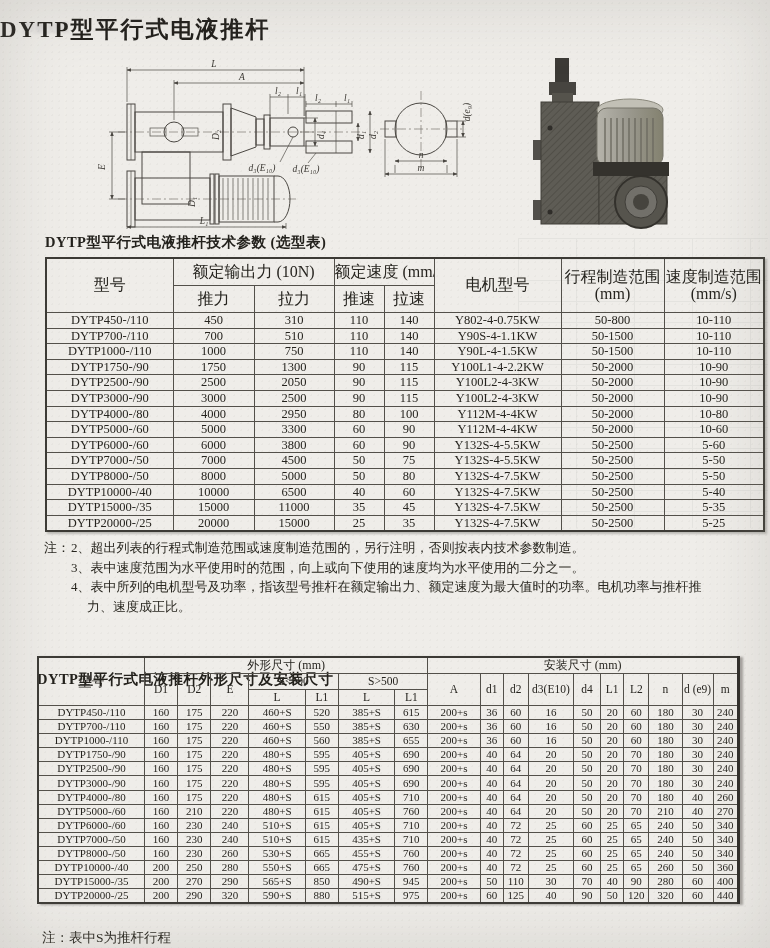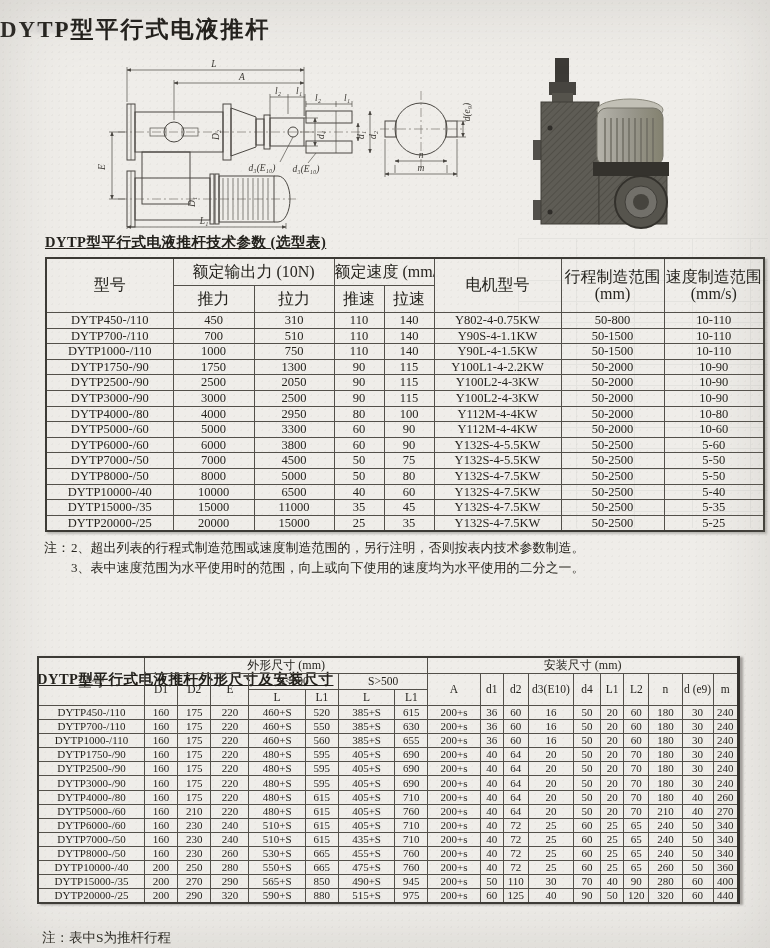--- a/index.html
+++ b/index.html
@@ -9,21 +9,21 @@
     background-image:radial-gradient(rgba(120,118,110,.05) 1px, transparent 1px);
     background-size:7px 7px;
     font-family:"Liberation Serif","DejaVu Serif",serif;
     color:#26241f;
   }
   .vignette{position:absolute;inset:0;box-shadow:inset 0 0 70px rgba(140,136,128,.28);pointer-events:none;z-index:9;}
   .page-title{
     position:absolute;top:14px;left:0;width:100%;
     font-size:23px;font-weight:700;letter-spacing:2px;color:#1f1d19;
   }
-  .section-title{position:absolute;font-size:14.5px;font-weight:700;letter-spacing:.5px;color:#23211c;white-space:nowrap;text-decoration:underline;}
+  .section-title{position:absolute;font-size:14.5px;font-weight:700;letter-spacing:.5px;color:#23211c;white-space:nowrap;}
   .section-title.s1{left:45px;top:233px;}
   .section-title.s2{left:37px;top:670px;}
 
   
   table{border-collapse:collapse;table-layout:fixed;position:absolute;background:transparent;}
   th,td{border:1px solid #53504a;text-align:center;vertical-align:middle;padding:0;
         font-weight:normal;white-space:nowrap;overflow:hidden;}
   .t1{left:45px;top:257px;width:718px;font-size:12.5px;border:2px solid #3c3a35;
       box-shadow:2px 2px 2px rgba(90,86,80,.35);}
   .t1 thead th{font-size:16px;height:26px;line-height:1.05;}
@@ -412,20 +412,21 @@
         <td>5-25</td>
       </tr>
     </tbody>
 </table>
 
 <div class="notes">
   <span class="lbl">注：</span>
   <div class="items">
     <div class="note-item">2、超出列表的行程式制造范围或速度制造范围的，另行注明，否则按表内技术参数制造。</div>
     <div class="note-item">3、表中速度范围为水平使用时的范围，向上或向下使用的速度均为水平使用的二分之一。</div>
+    <div class="note-item">4、表中所列的电机型号及功率，指该型号推杆在额定输出力、额定速度为最大值时的功率。电机功率与推杆推力、速度成正比。</div>
   </div>
 </div>
 
 <div class="section-title s2">DYTP型平行式电液推杆外形尺寸及安装尺寸</div>
 
 <table class="t2">
   <colgroup>
     <col style="width:106px">
       <col style="width:33px">
       <col style="width:33px">

